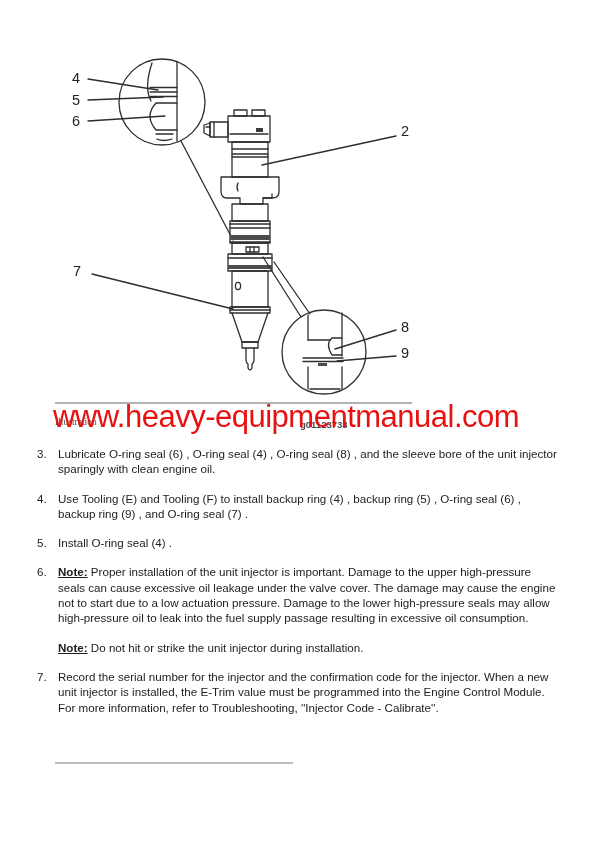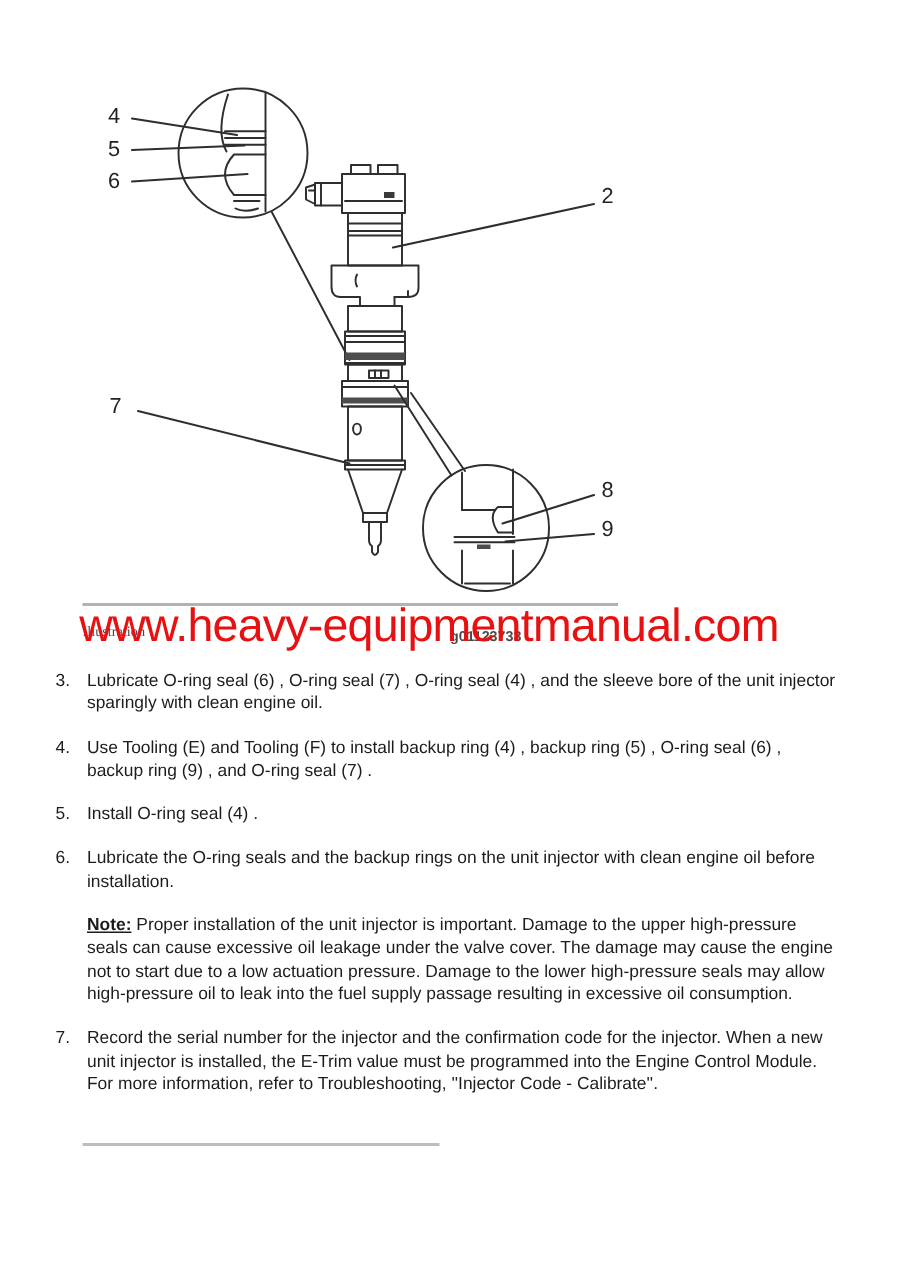--- a/index.html
+++ b/index.html
@@ -159,47 +159,49 @@
   <div class="cap-rule"></div>
   <div class="caption-left">Illustration</div>
   <div class="caption-right">g01123733</div>
 
   <div class="watermark" style="color: rgb(232, 16, 16);">www.heavy-equipmentmanual.com</div>
 
   <div class="steps">
 
     <div class="step">
       <div class="stepnum">3.</div>
-      <div class="lines">Lubricate O-ring seal (6) , O-ring seal (7) , O-ring seal (4) , and the sleeve bore of the unit injector
+      <div class="lines">Lubricate O-ring seal (6) , O-ring seal (4) , O-ring seal (8) , and the sleeve bore of the unit injector
 sparingly with clean engine oil.</div>
     </div>
 
     <div class="step">
       <div class="stepnum">4.</div>
       <div class="lines">Use Tooling (E) and Tooling (F) to install backup ring (4) , backup ring (5) , O-ring seal (6) ,
 backup ring (9) , and O-ring seal (7) .</div>
     </div>
 
     <div class="step">
       <div class="stepnum">5.</div>
       <div class="lines">Install O-ring seal (4) .</div>
     </div>
 
     <div class="step">
       <div class="stepnum">6.</div>
       <div>
-        <div class="para lines">Lubricate the O-ring seals and the backup rings on the unit injector with clean engine oil before
-installation.</div>
         <div class="para">
           <span class="b">Note:</span>
           <span class="lines">Proper installation of the unit injector is important. Damage to the upper high-pressure
 seals can cause excessive oil leakage under the valve cover. The damage may cause the engine
 not to start due to a low actuation pressure. Damage to the lower high-pressure seals may allow
 high-pressure oil to leak into the fuel supply passage resulting in excessive oil consumption.</span>
         </div>
+        <div class="para">
+          <span class="b">Note:</span>
+          <span class="lines">Do not hit or strike the unit injector during installation.</span>
+        </div>
       </div>
     </div>
 
     <div class="step">
       <div class="stepnum">7.</div>
       <div class="lines">Record the serial number for the injector and the confirmation code for the injector. When a new
 unit injector is installed, the E-Trim value must be programmed into the Engine Control Module.
 For more information, refer to Troubleshooting, ''Injector Code - Calibrate''.</div>
     </div>
 

